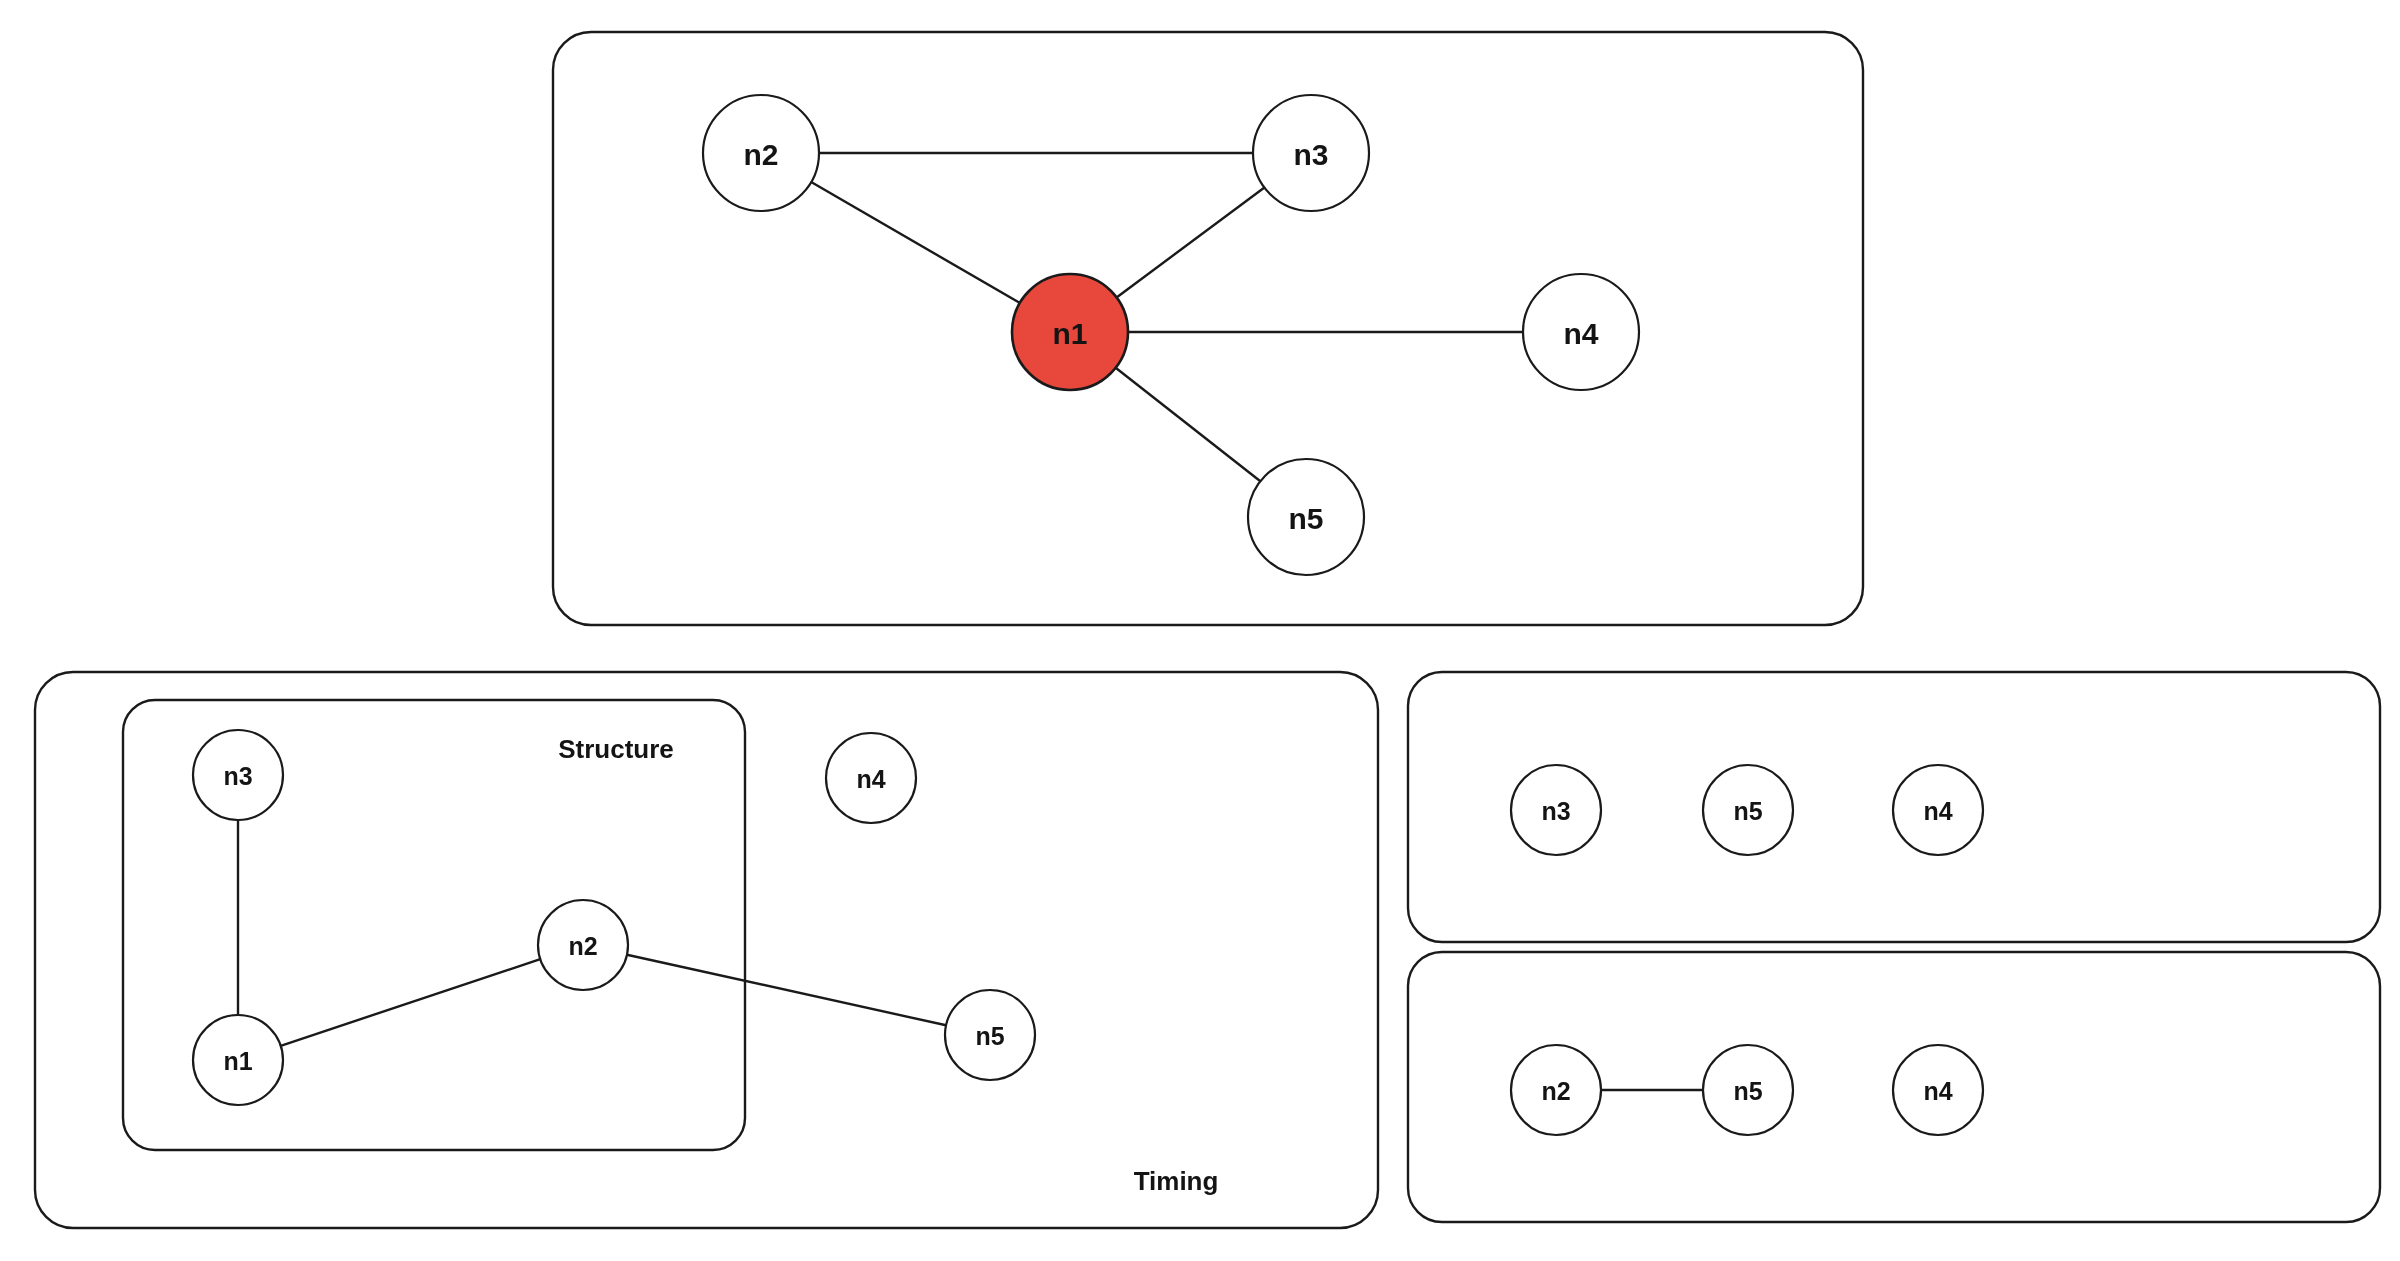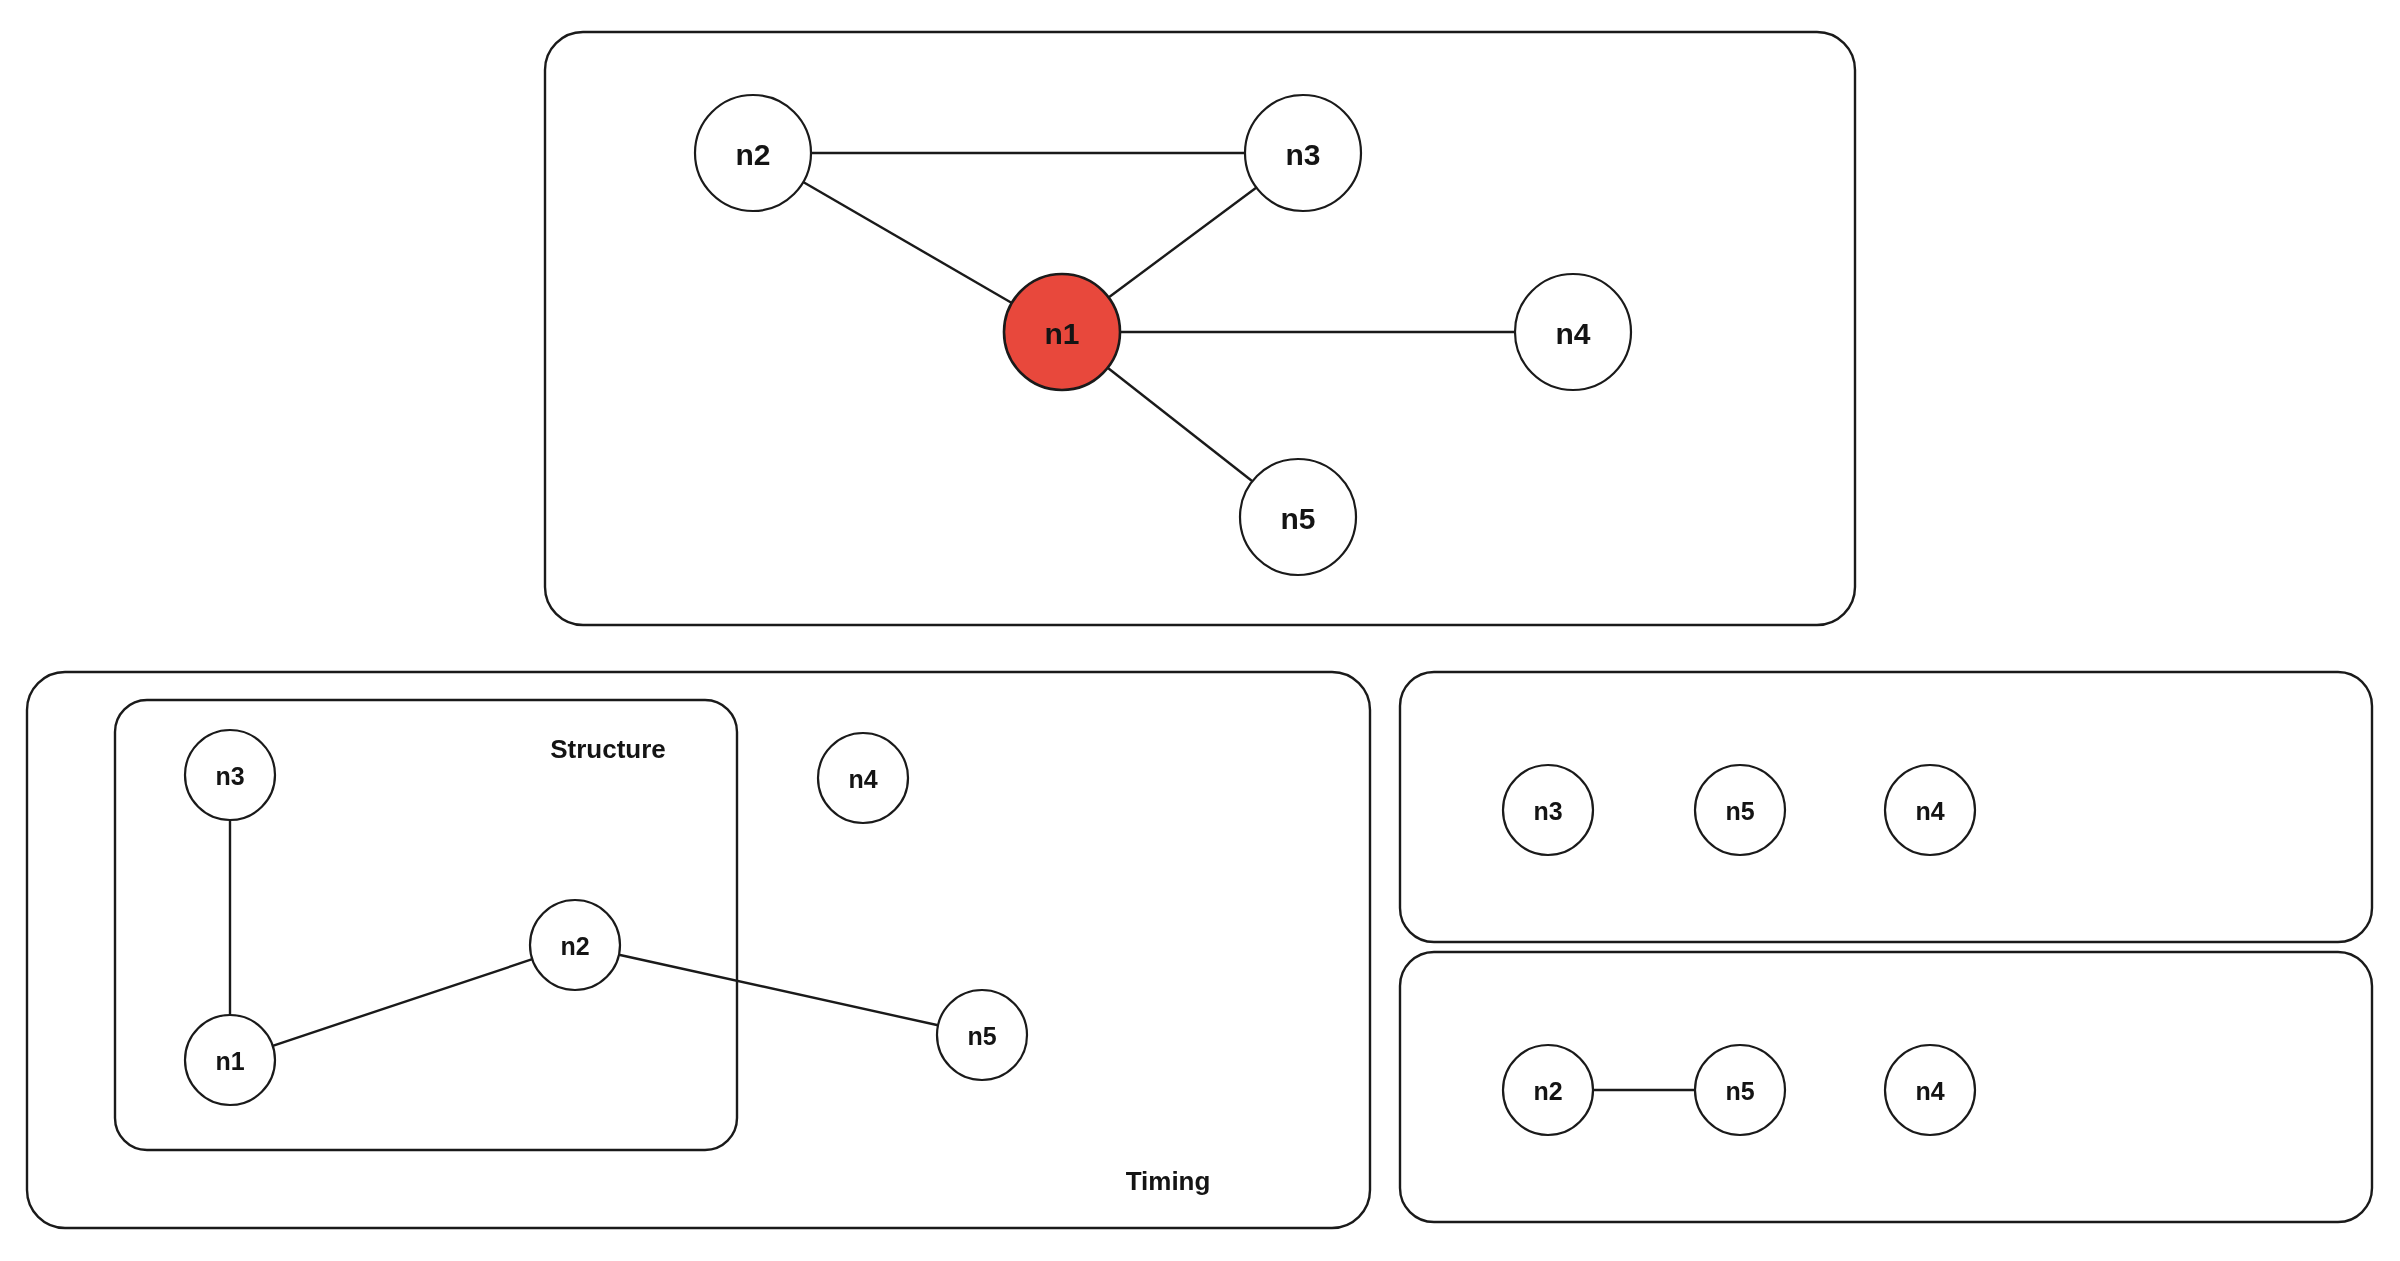--- a/index.html
+++ b/index.html
@@ -12,20 +12,21 @@
     width: 2400px;
     height: 1261px;
     font-family: "Liberation Sans", sans-serif;
     overflow: hidden;
   }
   #canvas {
     position: relative;
     width: 2248px;
     height: 1261px;
     background: #ffffff;
+    padding-left: 8px;
   }
   svg.diagram {
     display: block;
     width: 2400px;
     height: 1261px;
   }
   .panel-shape {
     fill: #ffffff;
     stroke: #1a1a1a;
     stroke-width: 2.4;

